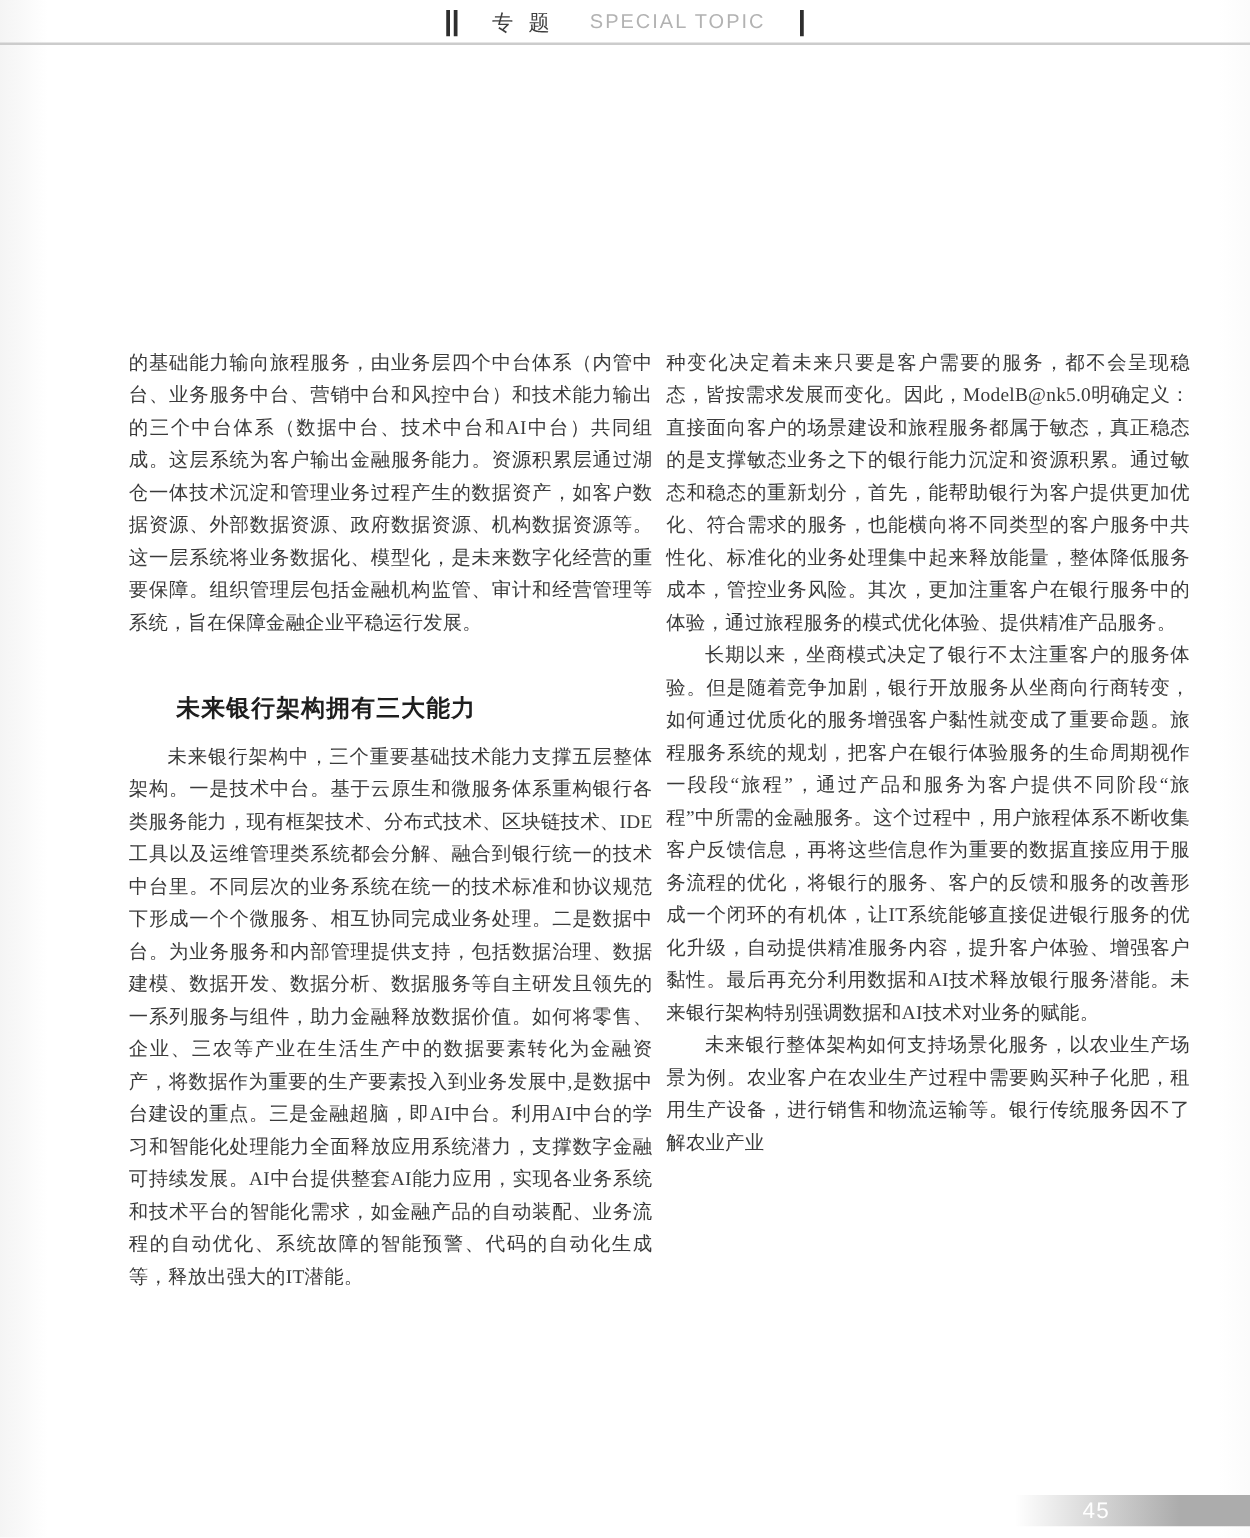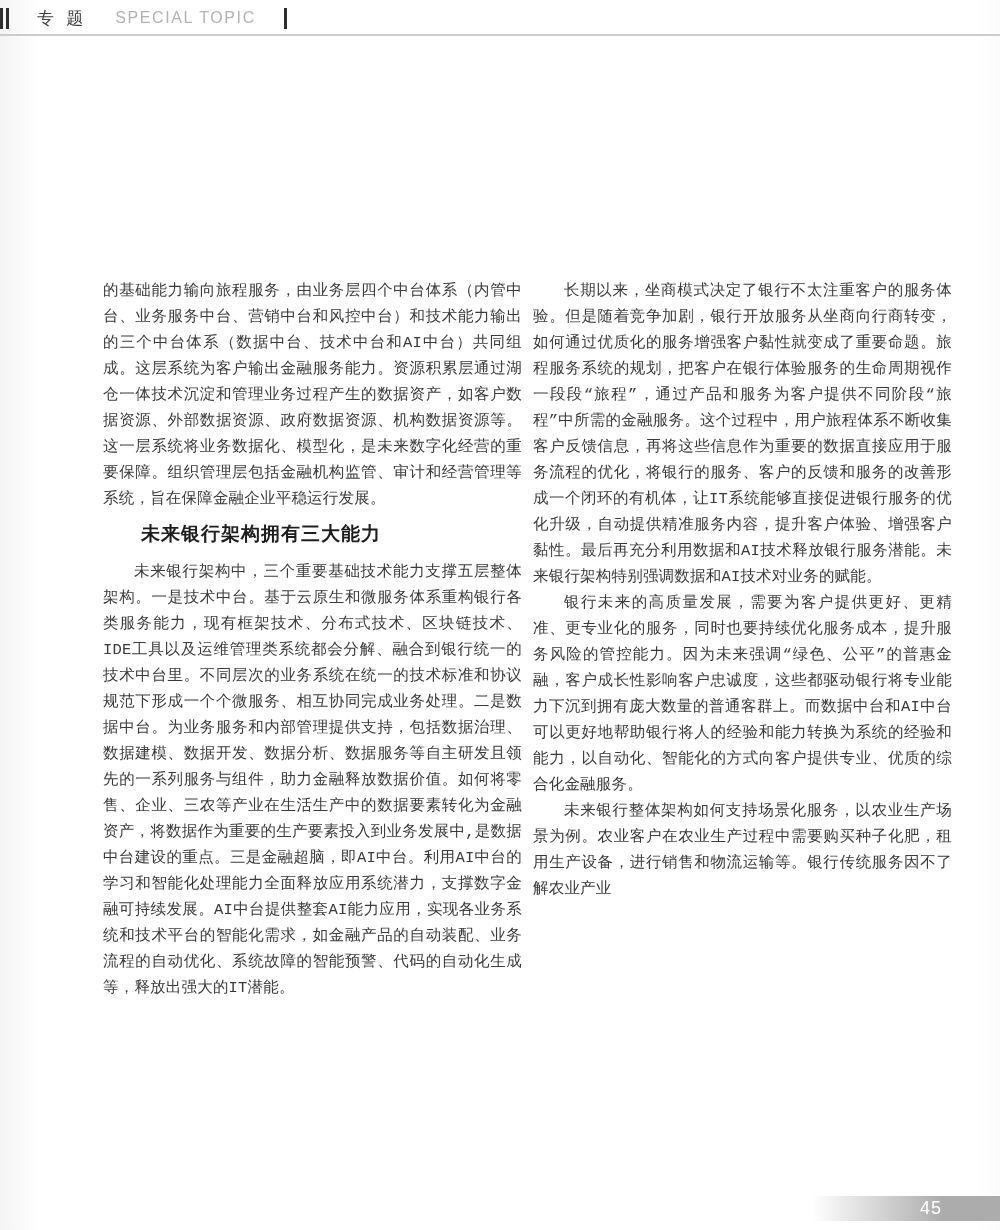--- a/index.html
+++ b/index.html
@@ -12,21 +12,21 @@
   }
   
   .edge-shade {
     position: absolute; top: 0; left: 0; width: 100%; height: 100%;
     background: linear-gradient(to right, #f4f4f4 0px, #ffffff 38px, #ffffff 975px, #fbfbfb 1000px);
     pointer-events: none;
   }
   
   .page-header {
     position: absolute; top: 5px; left: 0; width: 100%;
-    display: flex; align-items: center;
+    display: flex; justify-content: center; align-items: center;
     gap: 28px; height: 26px;
   }
   .bar-icon { display: flex; gap: 3px; align-items: center; }
   .bar-icon i { display: block; width: 3px; height: 21px; background: #2e2e2e; }
   .header-cn {
     font-size: 17px; color: #3d3d3d; letter-spacing: 4px;
     font-weight: 500;
   }
   .header-en {
     font-family: "Liberation Sans", "DejaVu Sans", sans-serif;
@@ -40,34 +40,33 @@
   .columns {
     position: absolute; top: 278px; left: 103px;
     width: 849px; display: flex; gap: 11px;
   }
   .col { width: 419px; }
   .para {
     font-size: 15.5px; line-height: 26px;
     text-align: justify; color: #3a3a3a;
     margin: 0; text-indent: 2em;
     letter-spacing: 0.2px;
-    font-family: Liberation Mono, monospace;
   }
   .para.no-indent { text-indent: 0; }
   .heading {
     font-size: 19px; font-weight: bold; color: #1e1e1e;
-    margin: 8px 0 12px 0; text-indent: 2em; line-height: 27px;
+    margin: 42px 0 12px 0; text-indent: 2em; line-height: 27px;
     letter-spacing: 1px;
   }
   
   .page-number-bar {
     position: absolute; right: 0; bottom: 9px;
     width: 188px; height: 25px;
     background: linear-gradient(to right, rgba(173,173,173,0) 0%, #acacac 70%);
-    display: flex; align-items: center; justify-content: flex-end;
+    display: flex; align-items: center; justify-content: center;
     box-sizing: border-box; padding-right: 58px;
   }
   .page-number-bar span {
     font-family: "Liberation Sans", "DejaVu Sans", sans-serif;
     font-size: 18px; color: #ffffff; letter-spacing: 1px;
   }
 </style>
 </head>
 <body>
 
@@ -86,21 +85,21 @@
 </header>
 <div class="header-divider"></div>
 
 <main class="columns">
   <section class="col">
     <p class="para no-indent">的基础能力输向旅程服务，由业务层四个中台体系（内管中台、业务服务中台、营销中台和风控中台）和技术能力输出的三个中台体系（数据中台、技术中台和AI中台）共同组成。这层系统为客户输出金融服务能力。资源积累层通过湖仓一体技术沉淀和管理业务过程产生的数据资产，如客户数据资源、外部数据资源、政府数据资源、机构数据资源等。这一层系统将业务数据化、模型化，是未来数字化经营的重要保障。组织管理层包括金融机构监管、审计和经营管理等系统，旨在保障金融企业平稳运行发展。</p>
     <h2 class="heading">未来银行架构拥有三大能力</h2>
     <p class="para">未来银行架构中，三个重要基础技术能力支撑五层整体架构。一是技术中台。基于云原生和微服务体系重构银行各类服务能力，现有框架技术、分布式技术、区块链技术、IDE工具以及运维管理类系统都会分解、融合到银行统一的技术中台里。不同层次的业务系统在统一的技术标准和协议规范下形成一个个微服务、相互协同完成业务处理。二是数据中台。为业务服务和内部管理提供支持，包括数据治理、数据建模、数据开发、数据分析、数据服务等自主研发且领先的一系列服务与组件，助力金融释放数据价值。如何将零售、企业、三农等产业在生活生产中的数据要素转化为金融资产，将数据作为重要的生产要素投入到业务发展中,是数据中台建设的重点。三是金融超脑，即AI中台。利用AI中台的学习和智能化处理能力全面释放应用系统潜力，支撑数字金融可持续发展。AI中台提供整套AI能力应用，实现各业务系统和技术平台的智能化需求，如金融产品的自动装配、业务流程的自动优化、系统故障的智能预警、代码的自动化生成等，释放出强大的IT潜能。</p>
   </section>
   <section class="col">
+    <p class="para no-indent">种变化决定着未来只要是客户需要的服务，都不会呈现稳态，皆按需求发展而变化。因此，ModelB@nk5.0明确定义：直接面向客户的场景建设和旅程服务都属于敏态，真正稳态的是支撑敏态业务之下的银行能力沉淀和资源积累。通过敏态和稳态的重新划分，首先，能帮助银行为客户提供更加优化、符合需求的服务，也能横向将不同类型的客户服务中共性化、标准化的业务处理集中起来释放能量，整体降低服务成本，管控业务风险。其次，更加注重客户在银行服务中的体验，通过旅程服务的模式优化体验、提供精准产品服务。</p>
     <p class="para">长期以来，坐商模式决定了银行不太注重客户的服务体验。但是随着竞争加剧，银行开放服务从坐商向行商转变，如何通过优质化的服务增强客户黏性就变成了重要命题。旅程服务系统的规划，把客户在银行体验服务的生命周期视作一段段“旅程”，通过产品和服务为客户提供不同阶段“旅程”中所需的金融服务。这个过程中，用户旅程体系不断收集客户反馈信息，再将这些信息作为重要的数据直接应用于服务流程的优化，将银行的服务、客户的反馈和服务的改善形成一个闭环的有机体，让IT系统能够直接促进银行服务的优化升级，自动提供精准服务内容，提升客户体验、增强客户黏性。最后再充分利用数据和AI技术释放银行服务潜能。未来银行架构特别强调数据和AI技术对业务的赋能。</p>
-    <p class="para">银行未来的高质量发展，需要为客户提供更好、更精准、更专业化的服务，同时也要持续优化服务成本，提升服务风险的管控能力。因为未来强调“绿色、公平”的普惠金融，客户成长性影响客户忠诚度，这些都驱动银行将专业能力下沉到拥有庞大数量的普通客群上。而数据中台和AI中台可以更好地帮助银行将人的经验和能力转换为系统的经验和能力，以自动化、智能化的方式向客户提供专业、优质的综合化金融服务。</p>
     <p class="para">未来银行整体架构如何支持场景化服务，以农业生产场景为例。农业客户在农业生产过程中需要购买种子化肥，租用生产设备，进行销售和物流运输等。银行传统服务因不了解农业产业</p>
   </section>
 </main>
 
 <footer class="page-number-bar">
   <span>45</span>
 </footer>
 
 </body></html>

